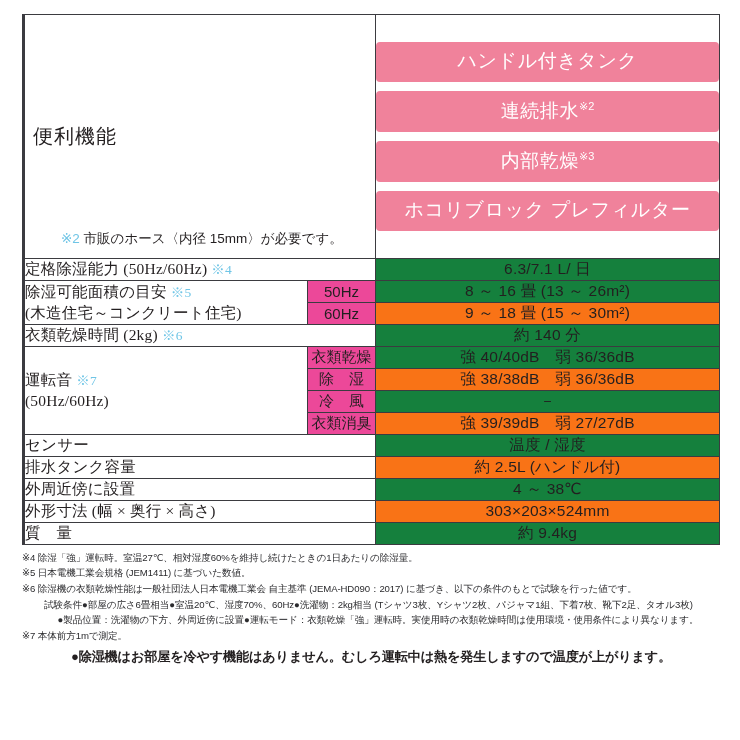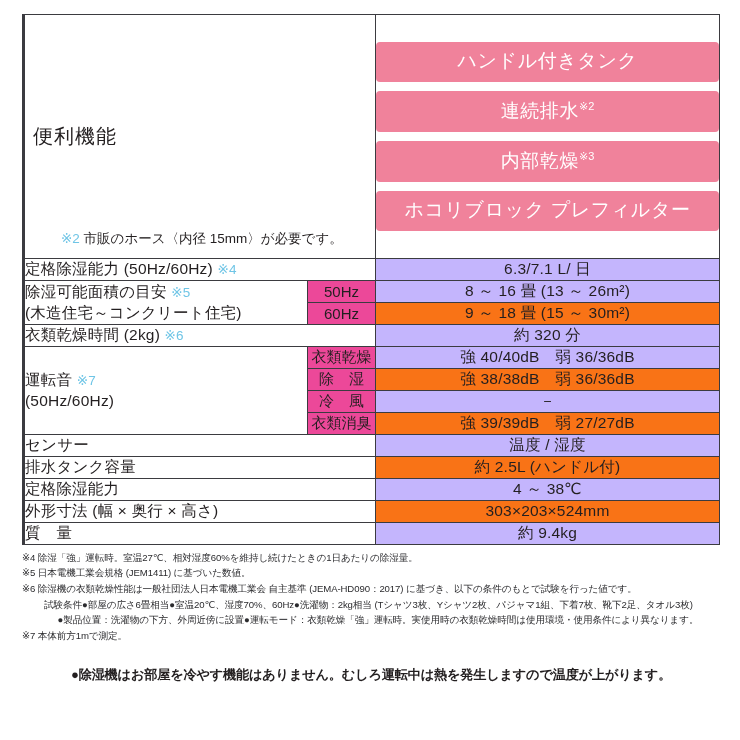--- a/index.html
+++ b/index.html
@@ -36,36 +36,37 @@
   .col-sub    { width: 68px; }
   .col-value  { width: 344px; }
 
   .label-cell {
     padding: 4px 10px;
     font-size: 15.5px;
     line-height: 1.35;
     letter-spacing: .2px;
     background: #ffffff;
     white-space: nowrap;
+    font-family: Liberation Serif, serif;
   }
   .sub-cell {
     text-align: center;
     font-size: 15px;
     padding: 4px 2px;
     background: #ec4899;
     white-space: nowrap;
   }
   .value-cell {
     text-align: center;
     font-size: 15.5px;
     padding: 4px 6px;
     letter-spacing: .2px;
     white-space: nowrap;
   }
-  .shade   { background: #c4b5fd; }
+  .shade   { background: #15803d; }
   .plain   { background: #f97316; }
 
   .note-mark { color: #6fc5e6; font-size: 13.5px; }
 
   
   .feature-label-cell {
     height: 244px;
     position: relative;
     padding: 0 10px;
     background: #ffffff;
@@ -117,21 +118,21 @@
     margin-top: 5px;
     font-size: 9.6px;
     line-height: 1.62;
     color: #2b2b2e;
     letter-spacing: -0.1px;
   }
   .footnotes div { white-space: nowrap; }
   .fn-indent1 { padding-left: 22px; }
   .fn-indent2 { padding-left: 14px; text-align: center; }
   .warning {
-    margin-top: 21px;
+    margin-top: 3px;
     text-align: center;
     font-size: 13.2px;
     font-weight: bold;
     letter-spacing: -0.2px;
     color: #231f20;
   }
 </style>
 </head>
 <body>
 
@@ -173,21 +174,21 @@
         <td class="sub-cell">50Hz</td>
         <td class="value-cell shade">8 ～ 16 畳 (13 ～ 26m²)</td>
       </tr>
       <tr>
         <td class="sub-cell">60Hz</td>
         <td class="value-cell plain">9 ～ 18 畳 (15 ～ 30m²)</td>
       </tr>
 
       <tr>
         <td class="label-cell" colspan="2"><span>衣類乾燥時間 (2kg)</span> <span class="note-mark">※6</span></td>
-        <td class="value-cell shade">約 320 分</td>
+        <td class="value-cell shade">約 140 分</td>
       </tr>
 
       <tr>
         <td class="label-cell" rowspan="4">
           <div><span>運転音</span> <span class="note-mark">※7</span></div>
           <div>(50Hz/60Hz)</div>
         </td>
         <td class="sub-cell">衣類乾燥</td>
         <td class="value-cell shade">強 40/40dB　弱 36/36dB</td>
       </tr>
@@ -206,21 +207,21 @@
 
       <tr>
         <td class="label-cell" colspan="2">センサー</td>
         <td class="value-cell shade">温度 / 湿度</td>
       </tr>
       <tr>
         <td class="label-cell" colspan="2">排水タンク容量</td>
         <td class="value-cell plain">約 2.5L (ハンドル付)</td>
       </tr>
       <tr>
-        <td class="label-cell" colspan="2">定格除湿能力</td>
+        <td class="label-cell" colspan="2">外周近傍に設置</td>
         <td class="value-cell shade">4 ～ 38℃</td>
       </tr>
       <tr>
         <td class="label-cell" colspan="2">外形寸法 (幅 × 奥行 × 高さ)</td>
         <td class="value-cell plain">303×203×524mm</td>
       </tr>
       <tr>
         <td class="label-cell" colspan="2">質　量</td>
         <td class="value-cell shade">約 9.4kg</td>
       </tr>

